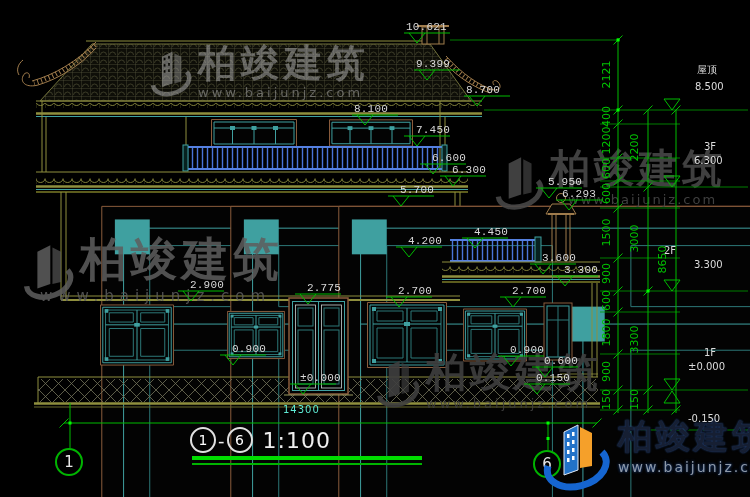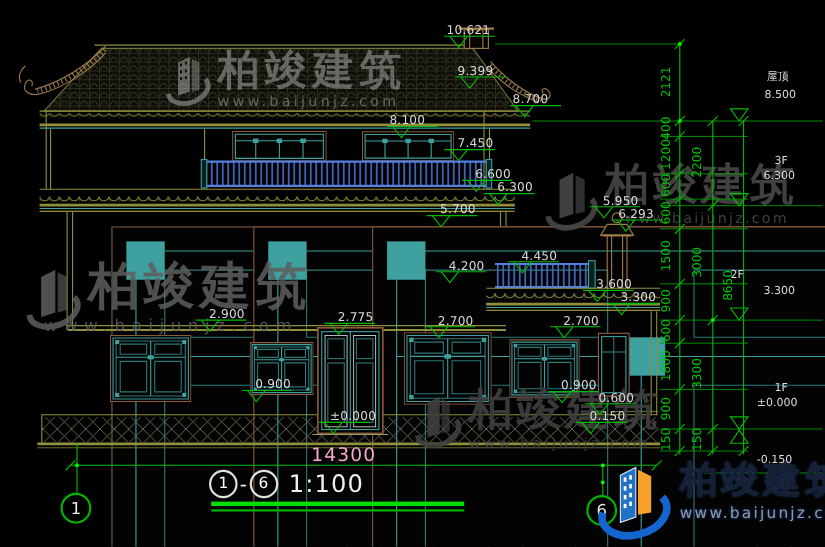--- a/index.html
+++ b/index.html
@@ -1,22 +1,22 @@
 <!DOCTYPE html>
 <html><head>
 <meta charset="utf-8">
 <style>
   html,body{margin:0;padding:0;background:#000;}
   #canvas{position:relative;width:750px;height:497px;background:#000;overflow:hidden;
           font-family:"DejaVu Sans",sans-serif;}
   svg.layer{position:absolute;left:0;top:0;}
   #bldg{z-index:1;} .wm{z-index:2;} #dims{z-index:3;}
-  .lvl{position:absolute;color:#d9d9d9;font-size:11px;white-space:nowrap;z-index:6;letter-spacing:.2px;}
+  .lvl{position:absolute;color:#d9d9d9;font-size:11px;white-space:nowrap;z-index:6;letter-spacing:.2px;font-family:Liberation Mono, monospace;}
   .flo{position:absolute;color:#dcdcdc;font-size:10px;white-space:nowrap;z-index:6;}
-  .dim-big{position:absolute;color:#f9a8d4;font-size:17px;z-index:6;letter-spacing:1px;}
+  .dim-big{position:absolute;color:#5eead4;font-size:10px;z-index:6;letter-spacing:1px;}
   .chain{position:absolute;width:60px;text-align:center;color:#00c400;font-size:11px;
          transform:rotate(-90deg);white-space:nowrap;z-index:4;}
   .wm{position:absolute;display:flex;gap:6px;pointer-events:none;}
   .wm .col{display:flex;flex-direction:column;}
   .wm .bn{font-weight:bold;line-height:1;white-space:nowrap;}
   .wm .bu{white-space:nowrap;}
   .wm-mark{flex:none;}
   #wm-roof{left:146px;top:44px;color:#b3b3b3;opacity:.5;}
   #wm-roof .bn{font-size:38px;letter-spacing:5px;}
   #wm-roof .bu{font-size:13px;letter-spacing:3px;margin-top:3px;}

